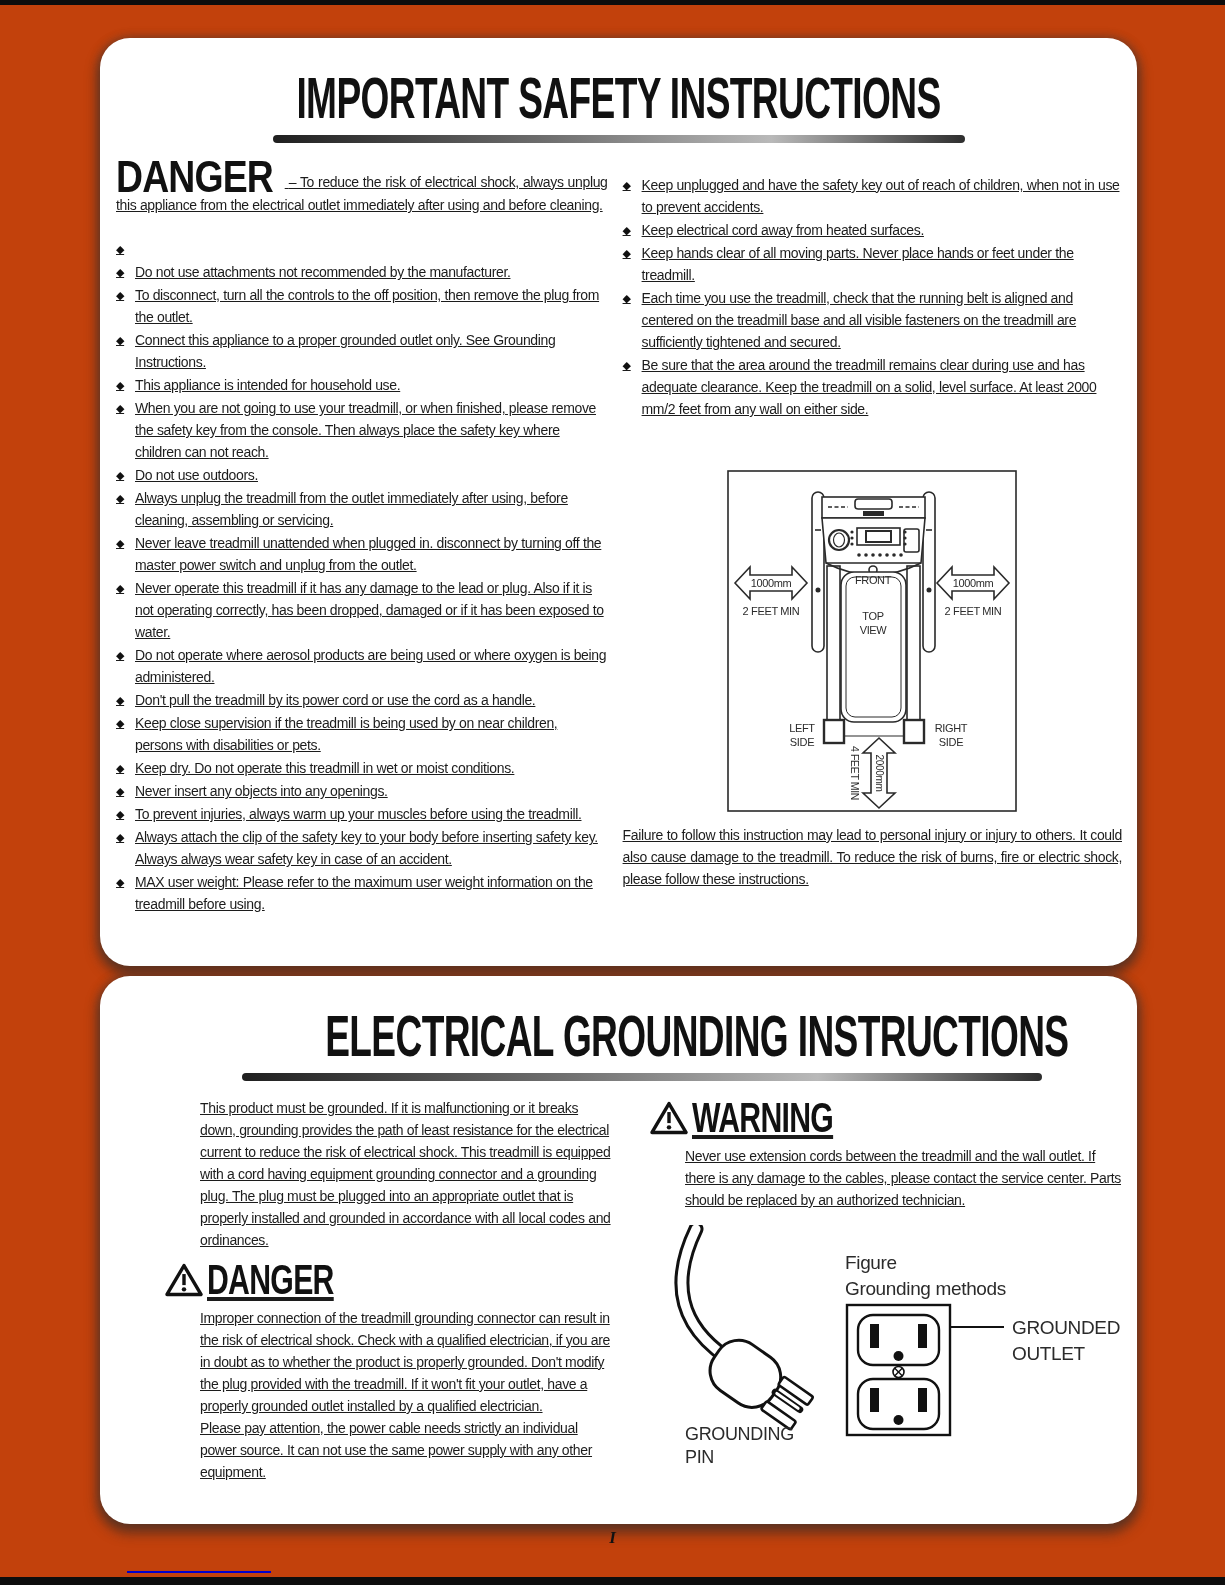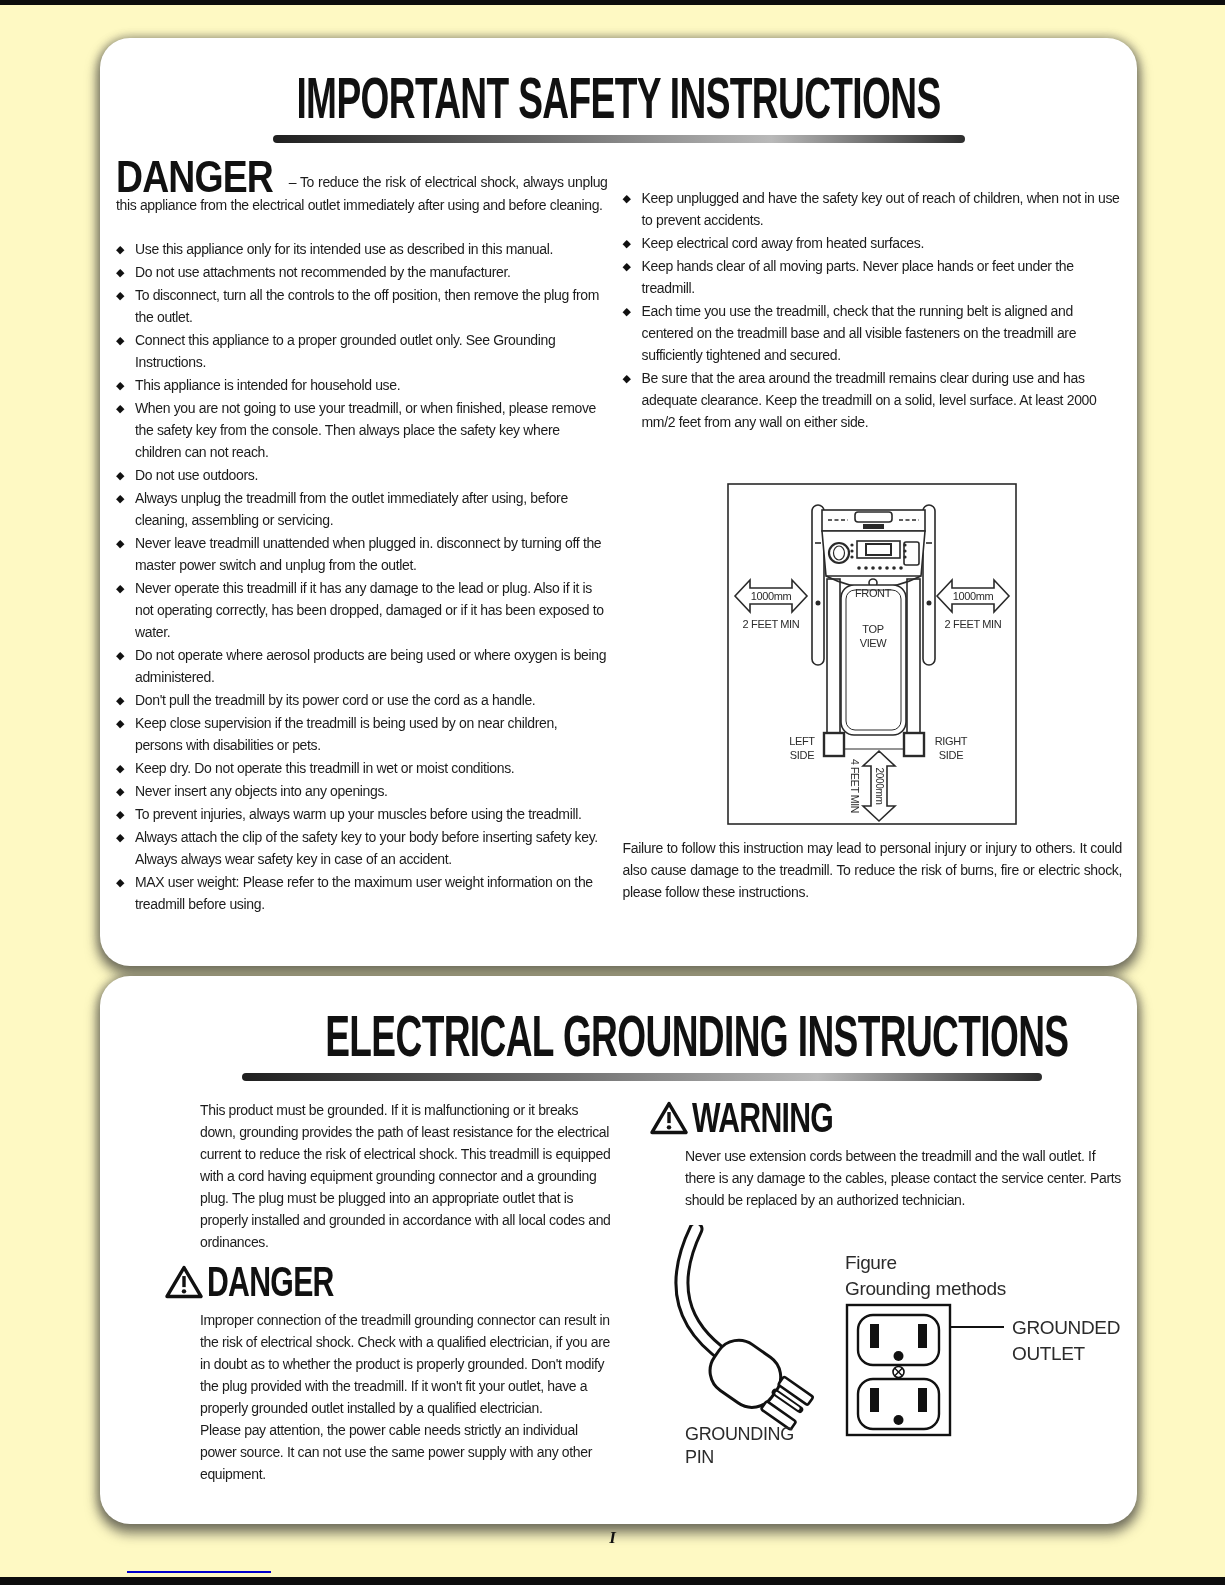--- a/index.html
+++ b/index.html
@@ -1,38 +1,38 @@
 <!DOCTYPE html>
 <html><head>
 <meta charset="utf-8">
 <style>
   * { margin:0; padding:0; box-sizing:border-box; }
   body { background:#fff; }
   .page {
-    position:relative; width:1225px; height:1585px; background:#fef9c3;
+    position:relative; width:1225px; height:1585px; background:#c2410c;
     font-family:"Liberation Sans", sans-serif; color:#1c1c1c; overflow:hidden;
   }
   .top-bar { position:absolute; top:0; left:0; width:100%; height:5px; background:#0d0d0d; }
   .bottom-bar { position:absolute; bottom:0; left:0; width:100%; height:8px; background:#0d0d0d; }
   .panel {
     position:absolute; left:100px; width:1037px; background:#fff; border-radius:30px;
     box-shadow: 0 7px 12px 3px rgba(40,40,40,.55), 0 0 8px 2px rgba(60,60,60,.35);
   }
   .panel-1 { top:38px; height:928px; }
   .panel-2 { top:976px; height:548px;padding-left:47px; }
   .panel h1 {
     margin-top:30px; text-align:center; font-weight:bold; font-size:58px; line-height:1.05;
     letter-spacing:-1px; white-space:nowrap; transform:scaleX(.64); transform-origin:center;
     color:#111;
   }
   .title-rule { height:8px; border-radius:4px; margin:6px auto 0;
     background:linear-gradient(90deg,#1f1f1f 0%,#6f6f6f 40%,#b9b9b9 72%,#2e2e2e 100%); }
   .panel-1 .title-rule { width:692px; }
   .panel-2 .title-rule { width:800px; }
-  .columns { display:flex; padding:0 15px; margin-top:16px; align-items:center; }
+  .columns { display:flex; padding:0 15px; margin-top:16px; align-items:flex-start;text-decoration:underline; }
   .col { font-size:14px; line-height:22px; letter-spacing:-0.35px; }
   .p1-left  { width:499px; margin-left:1px; }
   .p1-right { width:507px; margin-left:15px; margin-top:15px; }
   .p2-left  { width:480px; margin-left:7px; }
   .p2-right { width:482px; margin-left:38px; }
   .danger-lead { text-align:justify; margin-bottom:22px; }
   .danger-word {
     display:inline-block; font-size:44px; font-weight:bold; line-height:.8;
     letter-spacing:-1px; transform:scaleX(.85); transform-origin:left bottom;
     vertical-align:-5px; margin-right:-16px; color:#111;
@@ -70,21 +70,20 @@
     <div class="title-rule"></div>
 
     <div class="columns">
       <div class="col p1-left">
         <p class="danger-lead"><span class="danger-word">DANGER</span> <span>– To reduce the risk of electrical shock, always unplug this appliance from the electrical outlet immediately after using and before cleaning.</span></p>
 
         <ul class="bullets">
 
             <li>
               <span class="bullet-glyph">◆</span>
-              <span>Use this appliance only for its intended use as described in this manual.</span>
             </li>
 
             <li>
               <span class="bullet-glyph">◆</span>
               <span>Do not use attachments not recommended by the manufacturer.</span>
             </li>
 
             <li>
               <span class="bullet-glyph">◆</span>
               <span>To disconnect, turn all the controls to the off position, then remove the plug from the outlet.</span>

